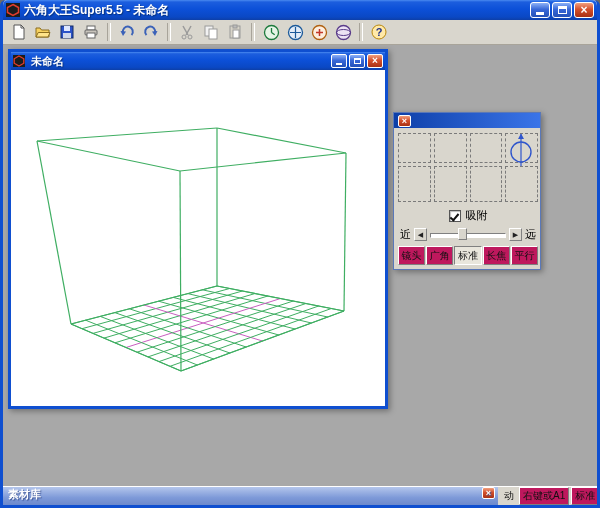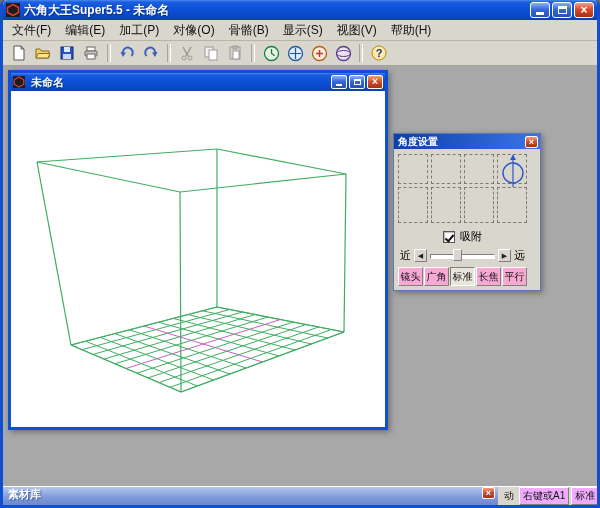--- a/index.html
+++ b/index.html
@@ -47,51 +47,51 @@
   .doc-canvas svg{display:block;}
   
   .palette{position:absolute;left:390px;top:67px;width:148px;box-sizing:border-box;
     border:1px solid #5a78b8;background:#d9d6cd;box-shadow:2px 2px 6px rgba(0,0,0,.35);}
   .palette-titlebar{height:15px;display:flex;align-items:center;padding:0 2px 0 4px;
     background:linear-gradient(90deg,#0d3fa8,#3a74e8);color:#fff;font-size:10px;font-weight:bold;}
   .palette-title-text{flex:1;}
   .small-close{width:13px;height:12px;border:1px solid #fff;border-radius:2px;box-sizing:border-box;
     background:linear-gradient(180deg,#f0a080,#d4502c 45%,#a83014);
     color:#fff;font-size:9px;font-weight:bold;line-height:10px;text-align:center;}
-  .palette-body{padding:2px 11px 3px 2px;}
+  .palette-body{padding:2px 0 3px 2px;}
   .preset-grid{display:grid;grid-template-columns:repeat(4,1fr);grid-template-rows:30px 36px;gap:3px;padding:3px 2px;}
   .preset-cell{border:1px dashed #7a7a7a;position:relative;}
   .dial{position:absolute;left:1px;top:-3px;overflow:visible;}
   .snap-row{display:flex;align-items:center;justify-content:center;gap:5px;font-size:11px;padding:3px 0 2px 0;}
   .checkbox{width:12px;height:12px;background:#fff;border:1px solid #555;box-sizing:border-box;
     box-shadow:inset 1px 1px 1px #bbb;display:flex;align-items:flex-start;justify-content:center;}
   .checkbox.checked::after{content:"";display:block;width:3px;height:7px;border:solid #111;
     border-width:0 2px 2px 0;transform:rotate(40deg);margin-top:1px;}
   .slider-row{display:flex;align-items:center;gap:3px;padding:2px 4px 3px 4px;font-size:11px;}
   .arrow-btn{width:13px;height:13px;background:#d9d6cd;border:1px solid;border-color:#fff #808080 #808080 #fff;
     font-size:7px;line-height:12px;text-align:center;color:#222;box-sizing:border-box;}
   .slider-track{flex:1;position:relative;height:13px;}
   .groove{position:absolute;left:0;right:0;top:5px;height:3px;background:#fff;
     border:1px solid;border-color:#808080 #fff #fff #808080;}
   .slider-thumb{position:absolute;top:0;width:9px;height:12px;margin-left:-4px;background:#d9d6cd;
     border:1px solid;border-color:#fff #808080 #808080 #fff;box-sizing:border-box;}
   .camera-row{display:flex;gap:1px;padding:1px 2px 1px 2px;}
-  .cam-btn{flex:1;font-size:10px;text-align:center;padding:2px 0 1px 0;background:#f9a8d4;color:#111;
+  .cam-btn{flex:1;font-size:10px;text-align:center;padding:2px 0 1px 0;background:#be185d;color:#111;
     border:1px solid;border-color:#fff #808080 #808080 #fff;white-space:nowrap;}
   .cam-btn.active{border-color:#808080 #fff #fff #808080;background:#e9e6dc;}
   
   .bottombar{height:19px;flex:0 0 19px;display:flex;align-items:stretch;background:#d9d6cd;}
   .material-bar{flex:0 0 487px;display:flex;padding:0 3px 0 5px;
     background:linear-gradient(180deg,#b4c6ec,#7d99d8 60%,#6d89cc);color:#fff;font-size:11px;font-weight:bold;
     text-shadow:1px 1px 1px #3c5494;border-top:1px solid #fff;}
   .material-title{flex:1;}
   .status-cells{flex:1;display:flex;align-items:center;gap:2px;padding:0 3px;font-size:10px;color:#111;
     border-top:1px solid #fff;}
   .scell{padding:1px 3px;white-space:nowrap;}
-  .scell.raised{border:1px solid;border-color:#fff #808080 #808080 #fff;background:#f0abfc;}
+  .scell.raised{border:1px solid;border-color:#fff #808080 #808080 #fff;background:#be185d;}
 </style>
 </head>
 <body>
 
 <div class="app">
 
   <div class="titlebar">
     <svg width="14" height="14">
       <rect width="14" height="14" fill="#1c1c1c"></rect>
       <polygon points="7,1.5 12.5,4.5 12.5,9.5 7,12.5 1.5,9.5 1.5,4.5" fill="none" stroke="#e23d2c" stroke-width="1.5"></polygon>
@@ -103,30 +103,20 @@
         </span>
       <span class="wbtn blue">
           <span class="g-max"></span>
         </span>
       <span class="wbtn red">
           <span class="g-close">×</span>
         </span>
     </span>
   </div>
 
-  <div class="menubar">
-    <span class="menu-item">文件(F)</span>
-    <span class="menu-item">编辑(E)</span>
-    <span class="menu-item">加工(P)</span>
-    <span class="menu-item">对像(O)</span>
-    <span class="menu-item">骨骼(B)</span>
-    <span class="menu-item">显示(S)</span>
-    <span class="menu-item">视图(V)</span>
-    <span class="menu-item">帮助(H)</span>
-  </div>
 
   <div class="toolbar">
     <span class="tbtn">
       <svg width="16" height="16">
         <path d="M3 1h7l3 3v11H3z" fill="#fff" stroke="#555"></path>
           <path d="M10 1v3h3" fill="none" stroke="#555"></path>
       </svg>
     </span>
     <span class="tbtn">
       <svg width="16" height="16">
@@ -270,21 +260,20 @@
             <line x1="26" y1="71" x2="60" y2="254" stroke="#3fae62" stroke-width="1.2"></line>
             <line x1="206" y1="58" x2="206" y2="216" stroke="#3fae62" stroke-width="1.2"></line>
             <line x1="335" y1="83" x2="333" y2="241" stroke="#3fae62" stroke-width="1.2"></line>
             <line x1="169" y1="101" x2="170" y2="301" stroke="#3fae62" stroke-width="1.2"></line>
           </svg>
       </div>
     </div>
 
     <div class="palette">
       <div class="palette-titlebar">
-        <span class="palette-title-text">角度设置</span>
         <span class="small-close">×</span>
       </div>
       <div class="palette-body">
         <div class="preset-grid">
           <div class="preset-cell"></div>
           <div class="preset-cell"></div>
           <div class="preset-cell"></div>
           <div class="preset-cell">
             <svg class="dial" width="28" height="36">
               <line x1="14" y1="3" x2="14" y2="35" stroke="#2f55cc" stroke-width="1.2"></line>

